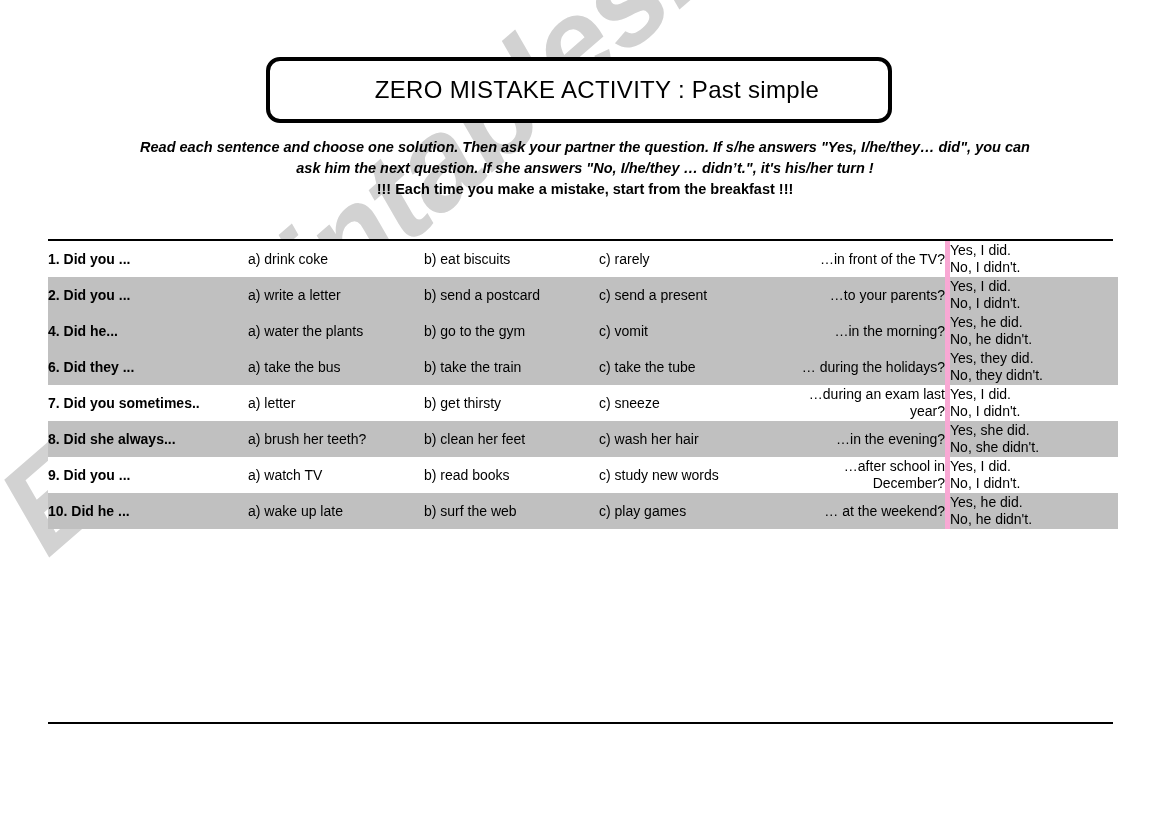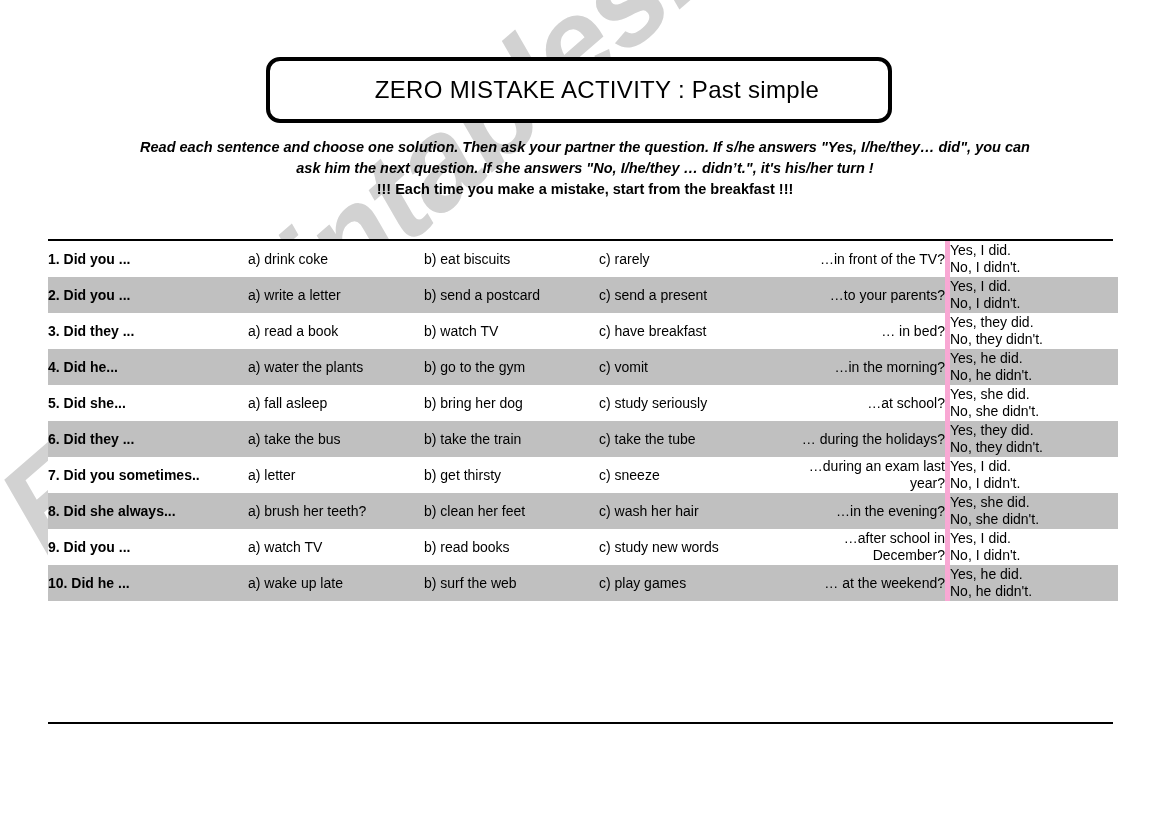--- a/index.html
+++ b/index.html
@@ -164,51 +164,29 @@
         <td class="c-num">2. Did you ...</td>
         <td class="c-a">a) write a letter</td>
         <td class="c-b">b)  send a postcard</td>
         <td class="c-c">c) send a present</td>
         <td class="c-end">…to your parents?</td>
         <td class="c-ans">
           <div>Yes, I did.</div>
           <div>No, I didn't.</div>
         </td>
       </tr>
-      <tr class="row-plain">
-        <td class="c-num">3. Did they ...</td>
-        <td class="c-a">a) read a book</td>
-        <td class="c-b">b) watch TV</td>
-        <td class="c-c">c) have breakfast</td>
-        <td class="c-end">… in bed?</td>
-        <td class="c-ans">
-          <div>Yes, they did.</div>
-          <div>No, they didn't.</div>
-        </td>
-      </tr>
       <tr class="row-shaded">
         <td class="c-num">4. Did he...</td>
         <td class="c-a">a) water the plants</td>
         <td class="c-b">b) go to the gym</td>
         <td class="c-c">c) vomit</td>
         <td class="c-end">…in the morning?</td>
         <td class="c-ans">
           <div>Yes, he did.</div>
           <div>No, he didn't.</div>
-        </td>
-      </tr>
-      <tr class="row-plain">
-        <td class="c-num">5. Did she...</td>
-        <td class="c-a">a) fall asleep</td>
-        <td class="c-b">b) bring her dog</td>
-        <td class="c-c">c) study seriously</td>
-        <td class="c-end">…at school?</td>
-        <td class="c-ans">
-          <div>Yes, she did.</div>
-          <div>No, she didn't.</div>
         </td>
       </tr>
       <tr class="row-shaded">
         <td class="c-num">6. Did they ...</td>
         <td class="c-a">a) take the bus</td>
         <td class="c-b">b) take the train</td>
         <td class="c-c">c) take the tube</td>
         <td class="c-end">… during the holidays?</td>
         <td class="c-ans">
           <div>Yes, they did.</div>

